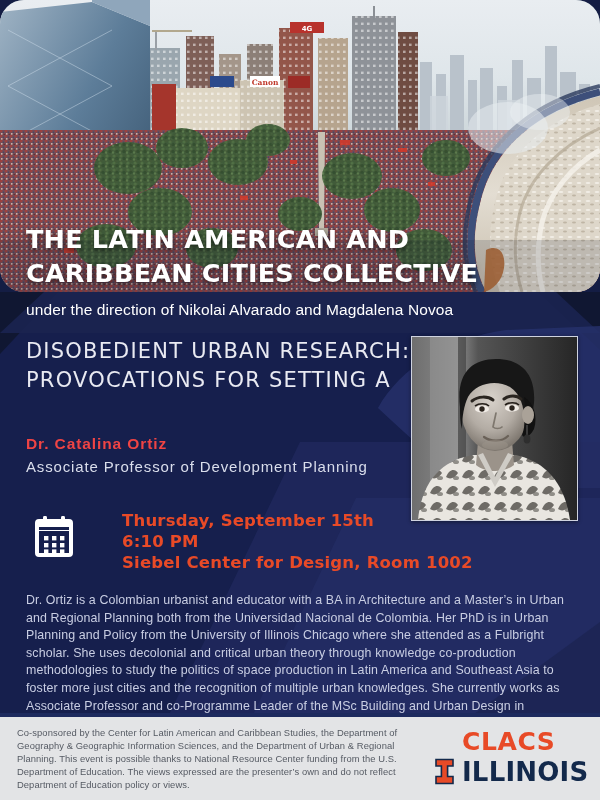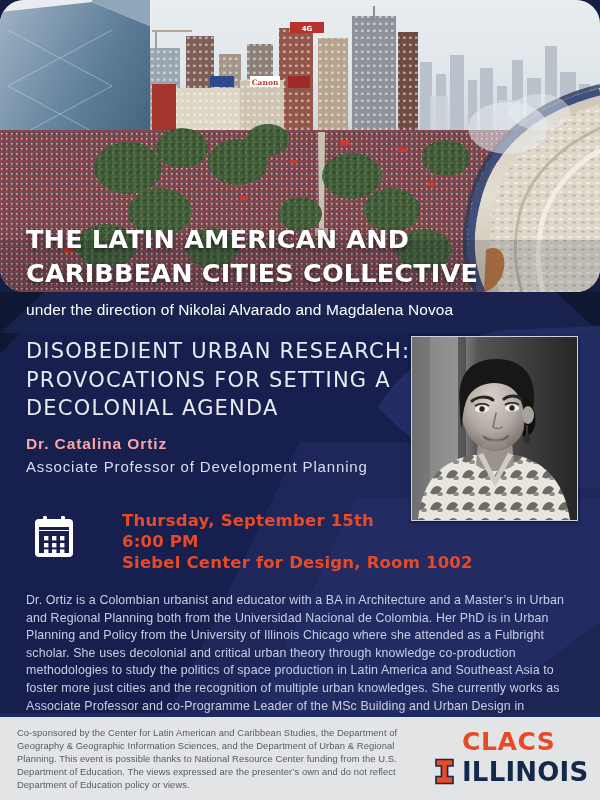--- a/index.html
+++ b/index.html
@@ -78,21 +78,21 @@
     letter-spacing: 1.2px;
   }
   .talk-title .ln { display: block; white-space: nowrap; }
 
   .speaker {
     position: absolute; left: 26px; top: 143px;
     z-index: 3; color: #dfe2ee;
   }
   .speaker .name {
     font-size: 15.5px; font-weight: bold; letter-spacing: .9px;
-    color: #fca5a5; margin-bottom: 3px;
+    color: #ef4444; margin-bottom: 3px;
   }
   .speaker .role,
   .speaker .inst {
     font-size: 15px; font-weight: normal; letter-spacing: .85px;
     line-height: 21px; color: #dadeec;
   }
 
   
   .portrait {
     position: absolute; left: 411px; top: 336px;
@@ -377,21 +377,20 @@
       <polygon points="600,330 600,425 470,425" fill="#1b2450" opacity="0.7"></polygon>
     </svg>
 
     <div class="subtitle-band">
       <div class="txt">under the direction of Nikolai Alvarado and Magdalena Novoa</div>
     </div>
 
     <div class="talk-title">
       <span class="ln">DISOBEDIENT URBAN RESEARCH:</span>
       <span class="ln">PROVOCATIONS FOR SETTING A</span>
-      <span class="ln">DECOLONIAL AGENDA</span>
     </div>
 
     <div class="speaker">
       <div class="name">Dr. Catalina Ortiz</div>
       <div class="role">Associate Professor of Development Planning</div>
     </div>
 
     <div class="event-row">
       <span class="cal-icon">
         <svg viewBox="0 0 48 48" aria-hidden="true">
@@ -408,21 +407,21 @@
             <rect x="22" y="29" width="4.4" height="4.4"></rect>
             <rect x="30" y="29" width="4.4" height="4.4"></rect>
             <rect x="14" y="35.4" width="4.4" height="3.6"></rect>
             <rect x="22" y="35.4" width="4.4" height="3.6"></rect>
             <rect x="30" y="35.4" width="4.4" height="3.6"></rect>
           </g>
         </svg>
       </span>
       <span class="event-lines">
         <div>Thursday, September 15th</div>
-        <div>6:00 PM</div>
+        <div>6:10 PM</div>
         <div>Siebel Center for Design, Room 1002</div>
       </span>
     </div>
 
     <div class="bio">
       <p>Dr. Ortiz is a Colombian urbanist and educator with a BA in Architecture and a Master’s in Urban and Regional Planning both from the Universidad Nacional de Colombia. Her PhD is in Urban Planning and Policy from the University of Illinois Chicago where she attended as a Fulbright scholar. She uses decolonial and critical urban theory through knowledge co-production methodologies to study the politics of space production in Latin America and Southeast Asia to foster more just cities and the recognition of multiple urban knowledges. She currently works as Associate Professor and co-Programme Leader of the MSc Building and Urban Design in Development at University College London.</p>
     </div>
   </div>
 
   <div class="portrait">

